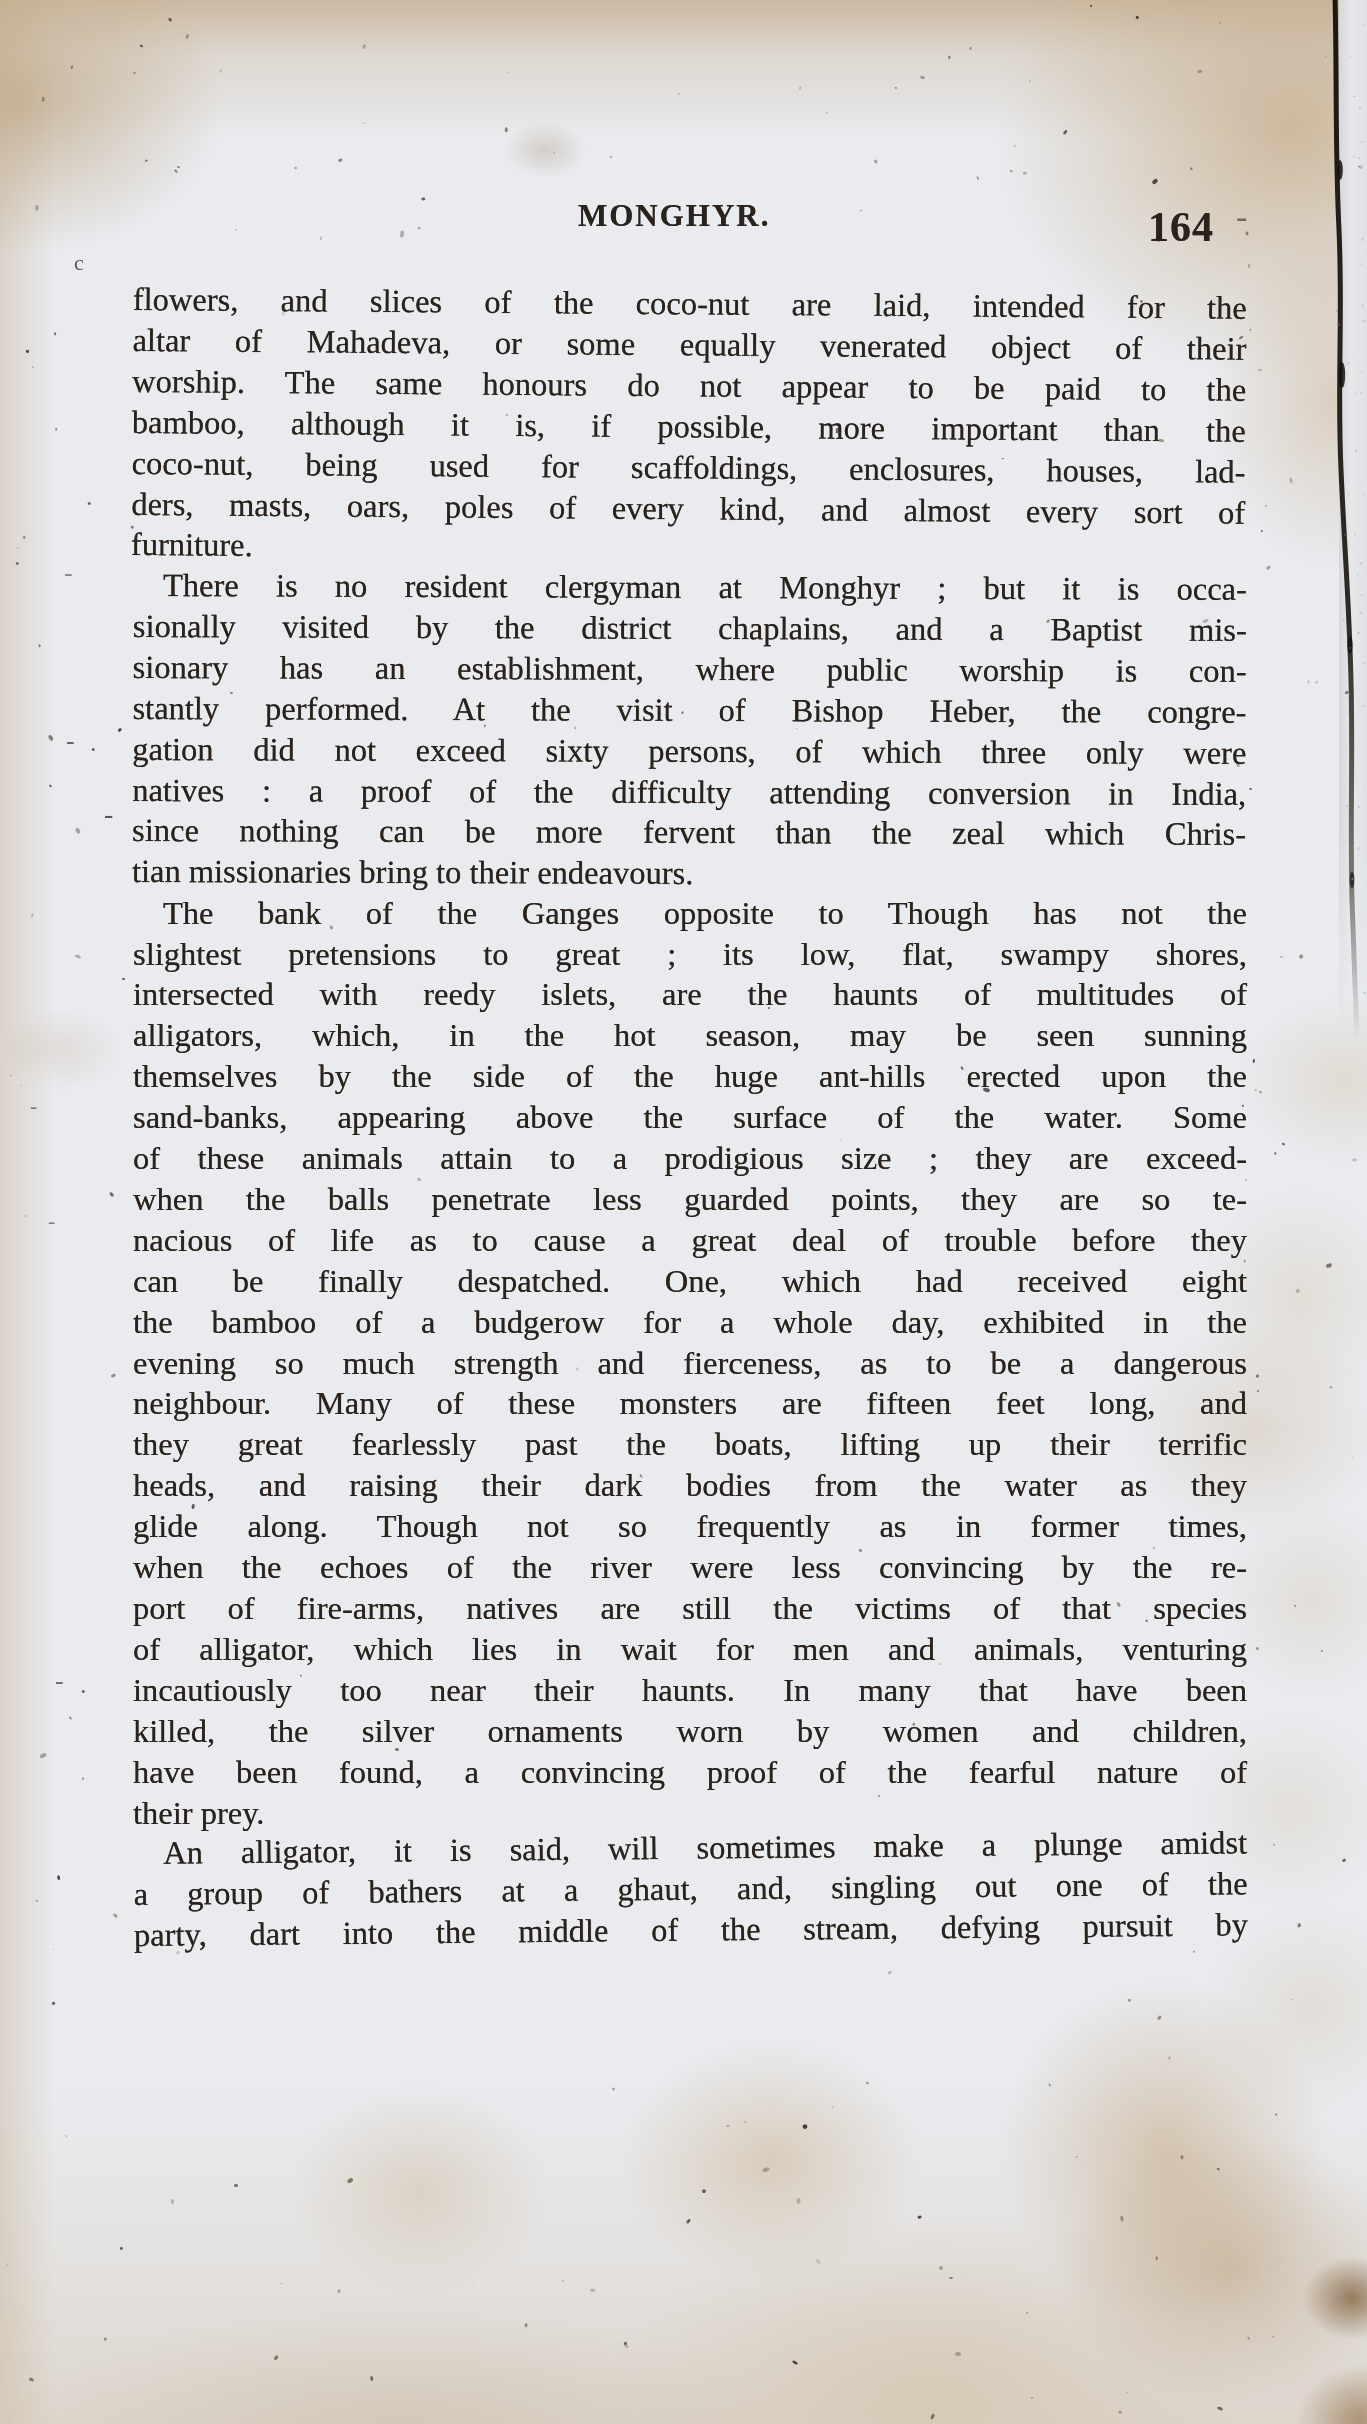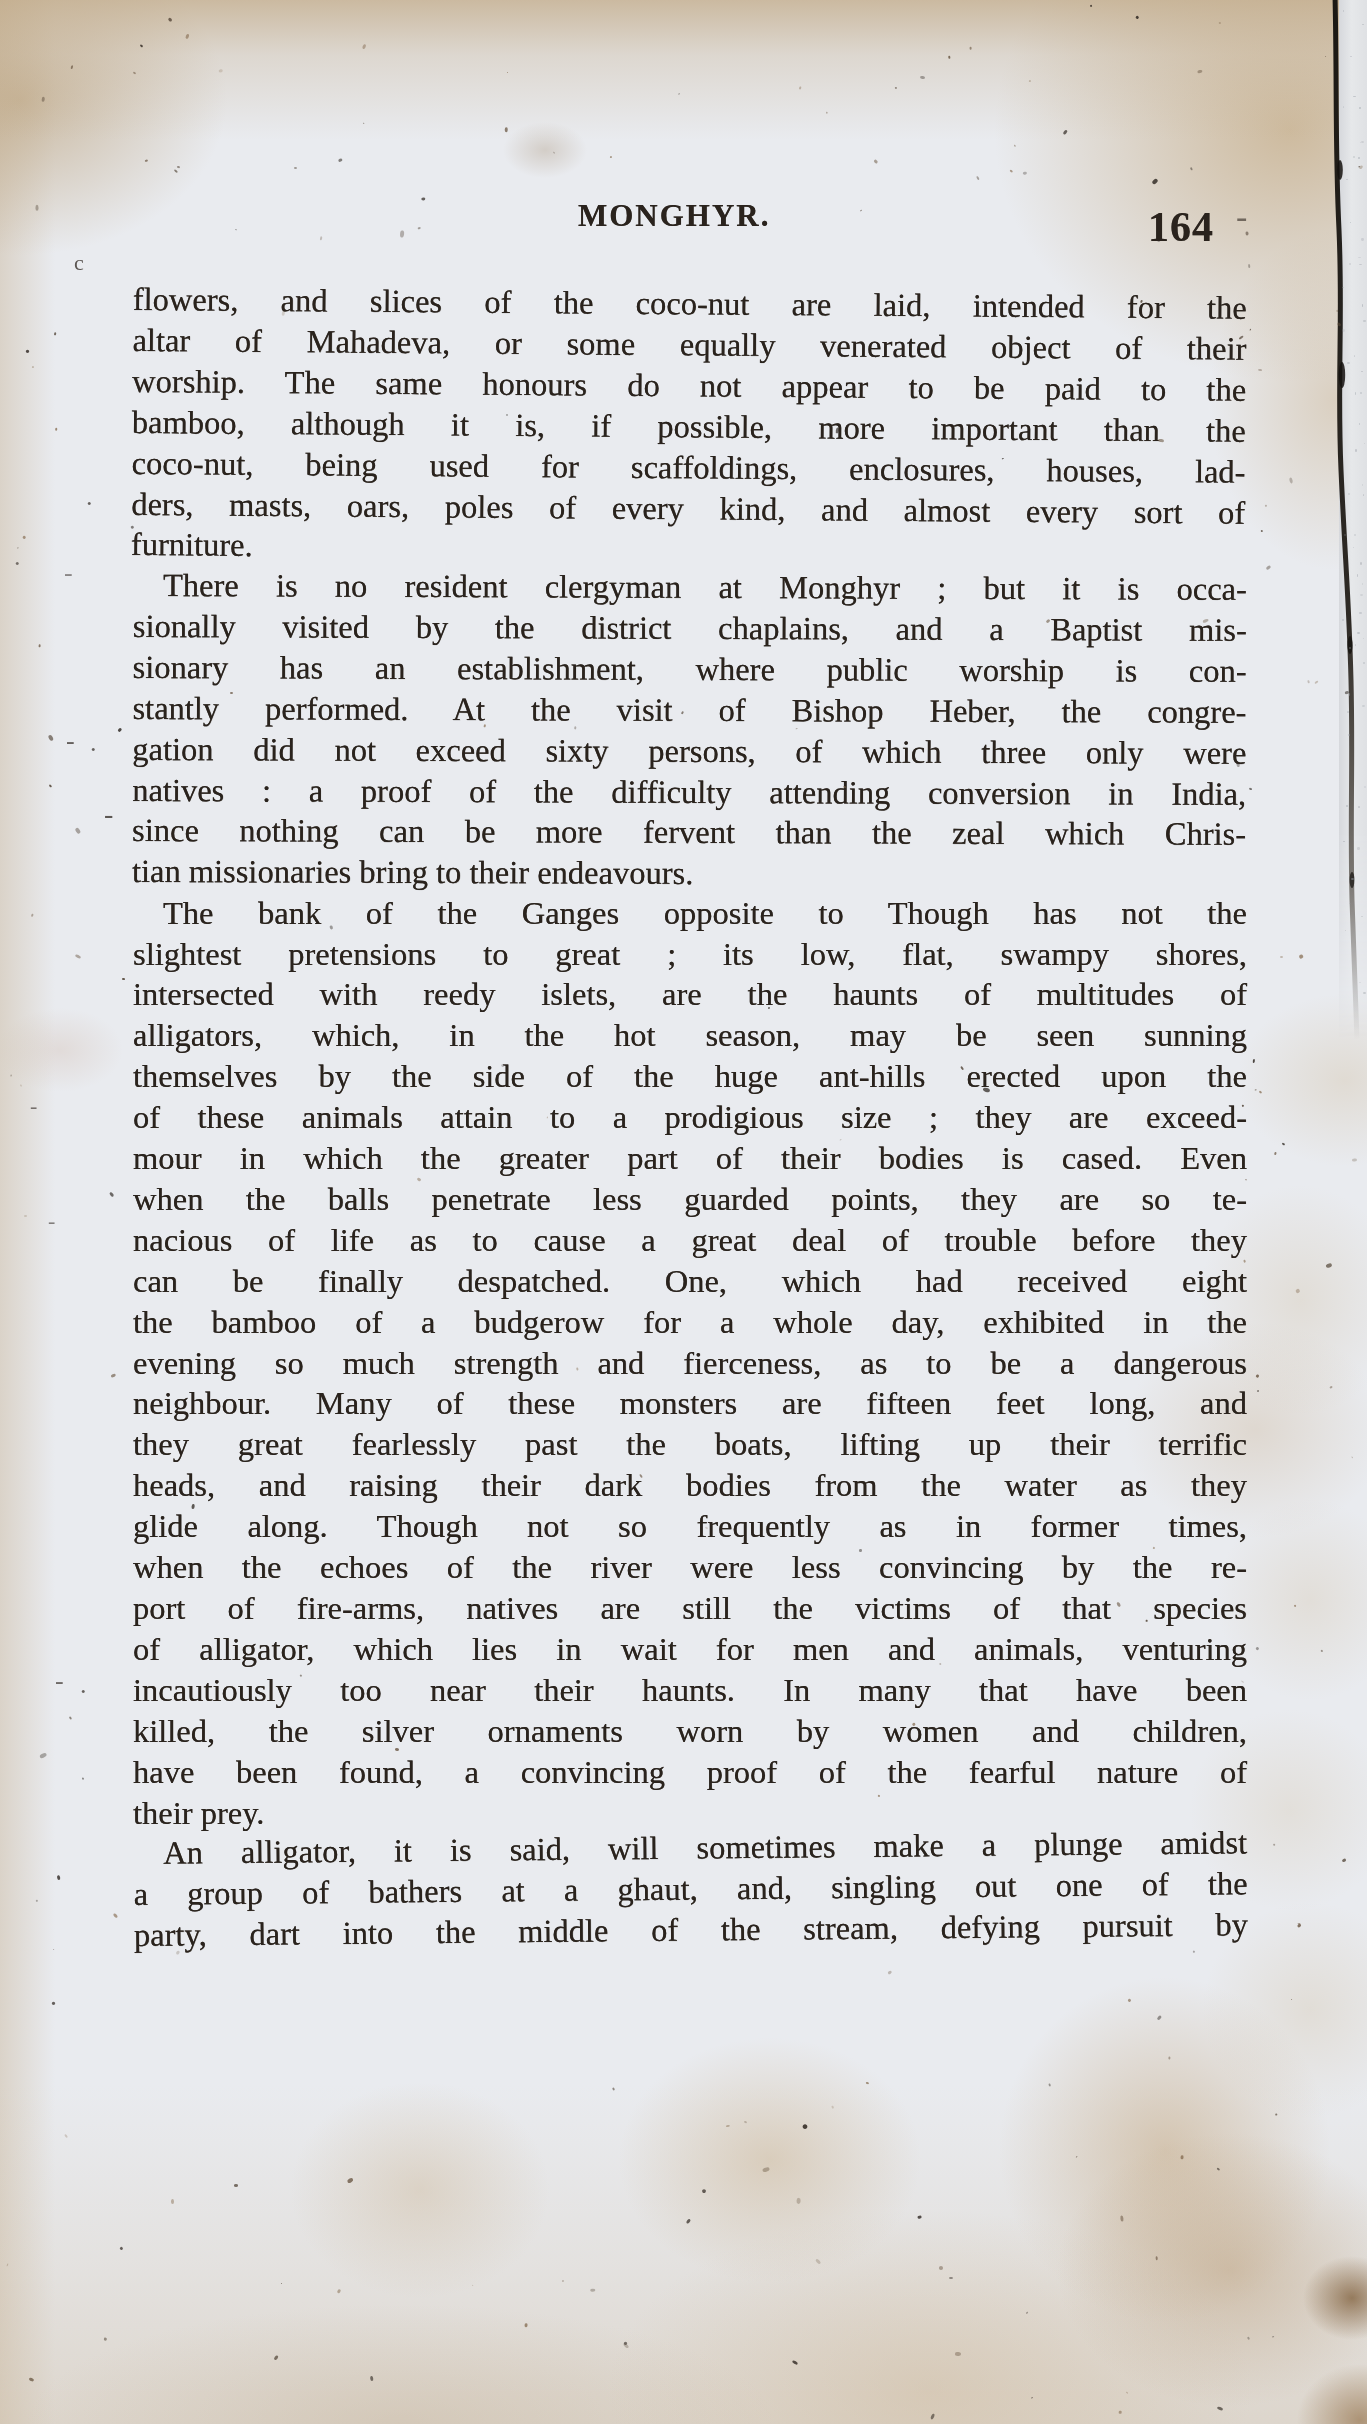--- a/index.html
+++ b/index.html
@@ -113,22 +113,22 @@
         <div class="tline">natives : a proof of the difficulty attending conversion in India,</div>
         <div class="tline">since nothing can be more fervent than the zeal which Chris-</div>
         <div class="tline short">tian missionaries bring to their endeavours.</div>
       </div>
       <div class="para r2">
         <div class="tline indent">The bank of the Ganges opposite to Though has not the</div>
         <div class="tline">slightest pretensions to great ; its low, flat, swampy shores,</div>
         <div class="tline">intersected with reedy islets, are the haunts of multitudes of</div>
         <div class="tline">alligators, which, in the hot season, may be seen sunning</div>
         <div class="tline">themselves by the side of the huge ant-hills erected upon the</div>
+        <div class="tline">sand-banks, appearing above the surface of the water. Some</div>
         <div class="tline">of these animals attain to a prodigious size ; they are exceed-</div>
-        <div class="tline">mour in which the greater part of their bodies is cased. Even</div>
         <div class="tline">when the balls penetrate less guarded points, they are so te-</div>
         <div class="tline">nacious of life as to cause a great deal of trouble before they</div>
         <div class="tline">can be finally despatched. One, which had received eight</div>
         <div class="tline">the bamboo of a budgerow for a whole day, exhibited in the</div>
         <div class="tline">evening so much strength and fierceness, as to be a dangerous</div>
         <div class="tline">neighbour. Many of these monsters are fifteen feet long, and</div>
         <div class="tline">they great fearlessly past the boats, lifting up their terrific</div>
         <div class="tline">heads, and raising their dark bodies from the water as they</div>
         <div class="tline">glide along. Though not so frequently as in former times,</div>
         <div class="tline">when the echoes of the river were less convincing by the re-</div>

